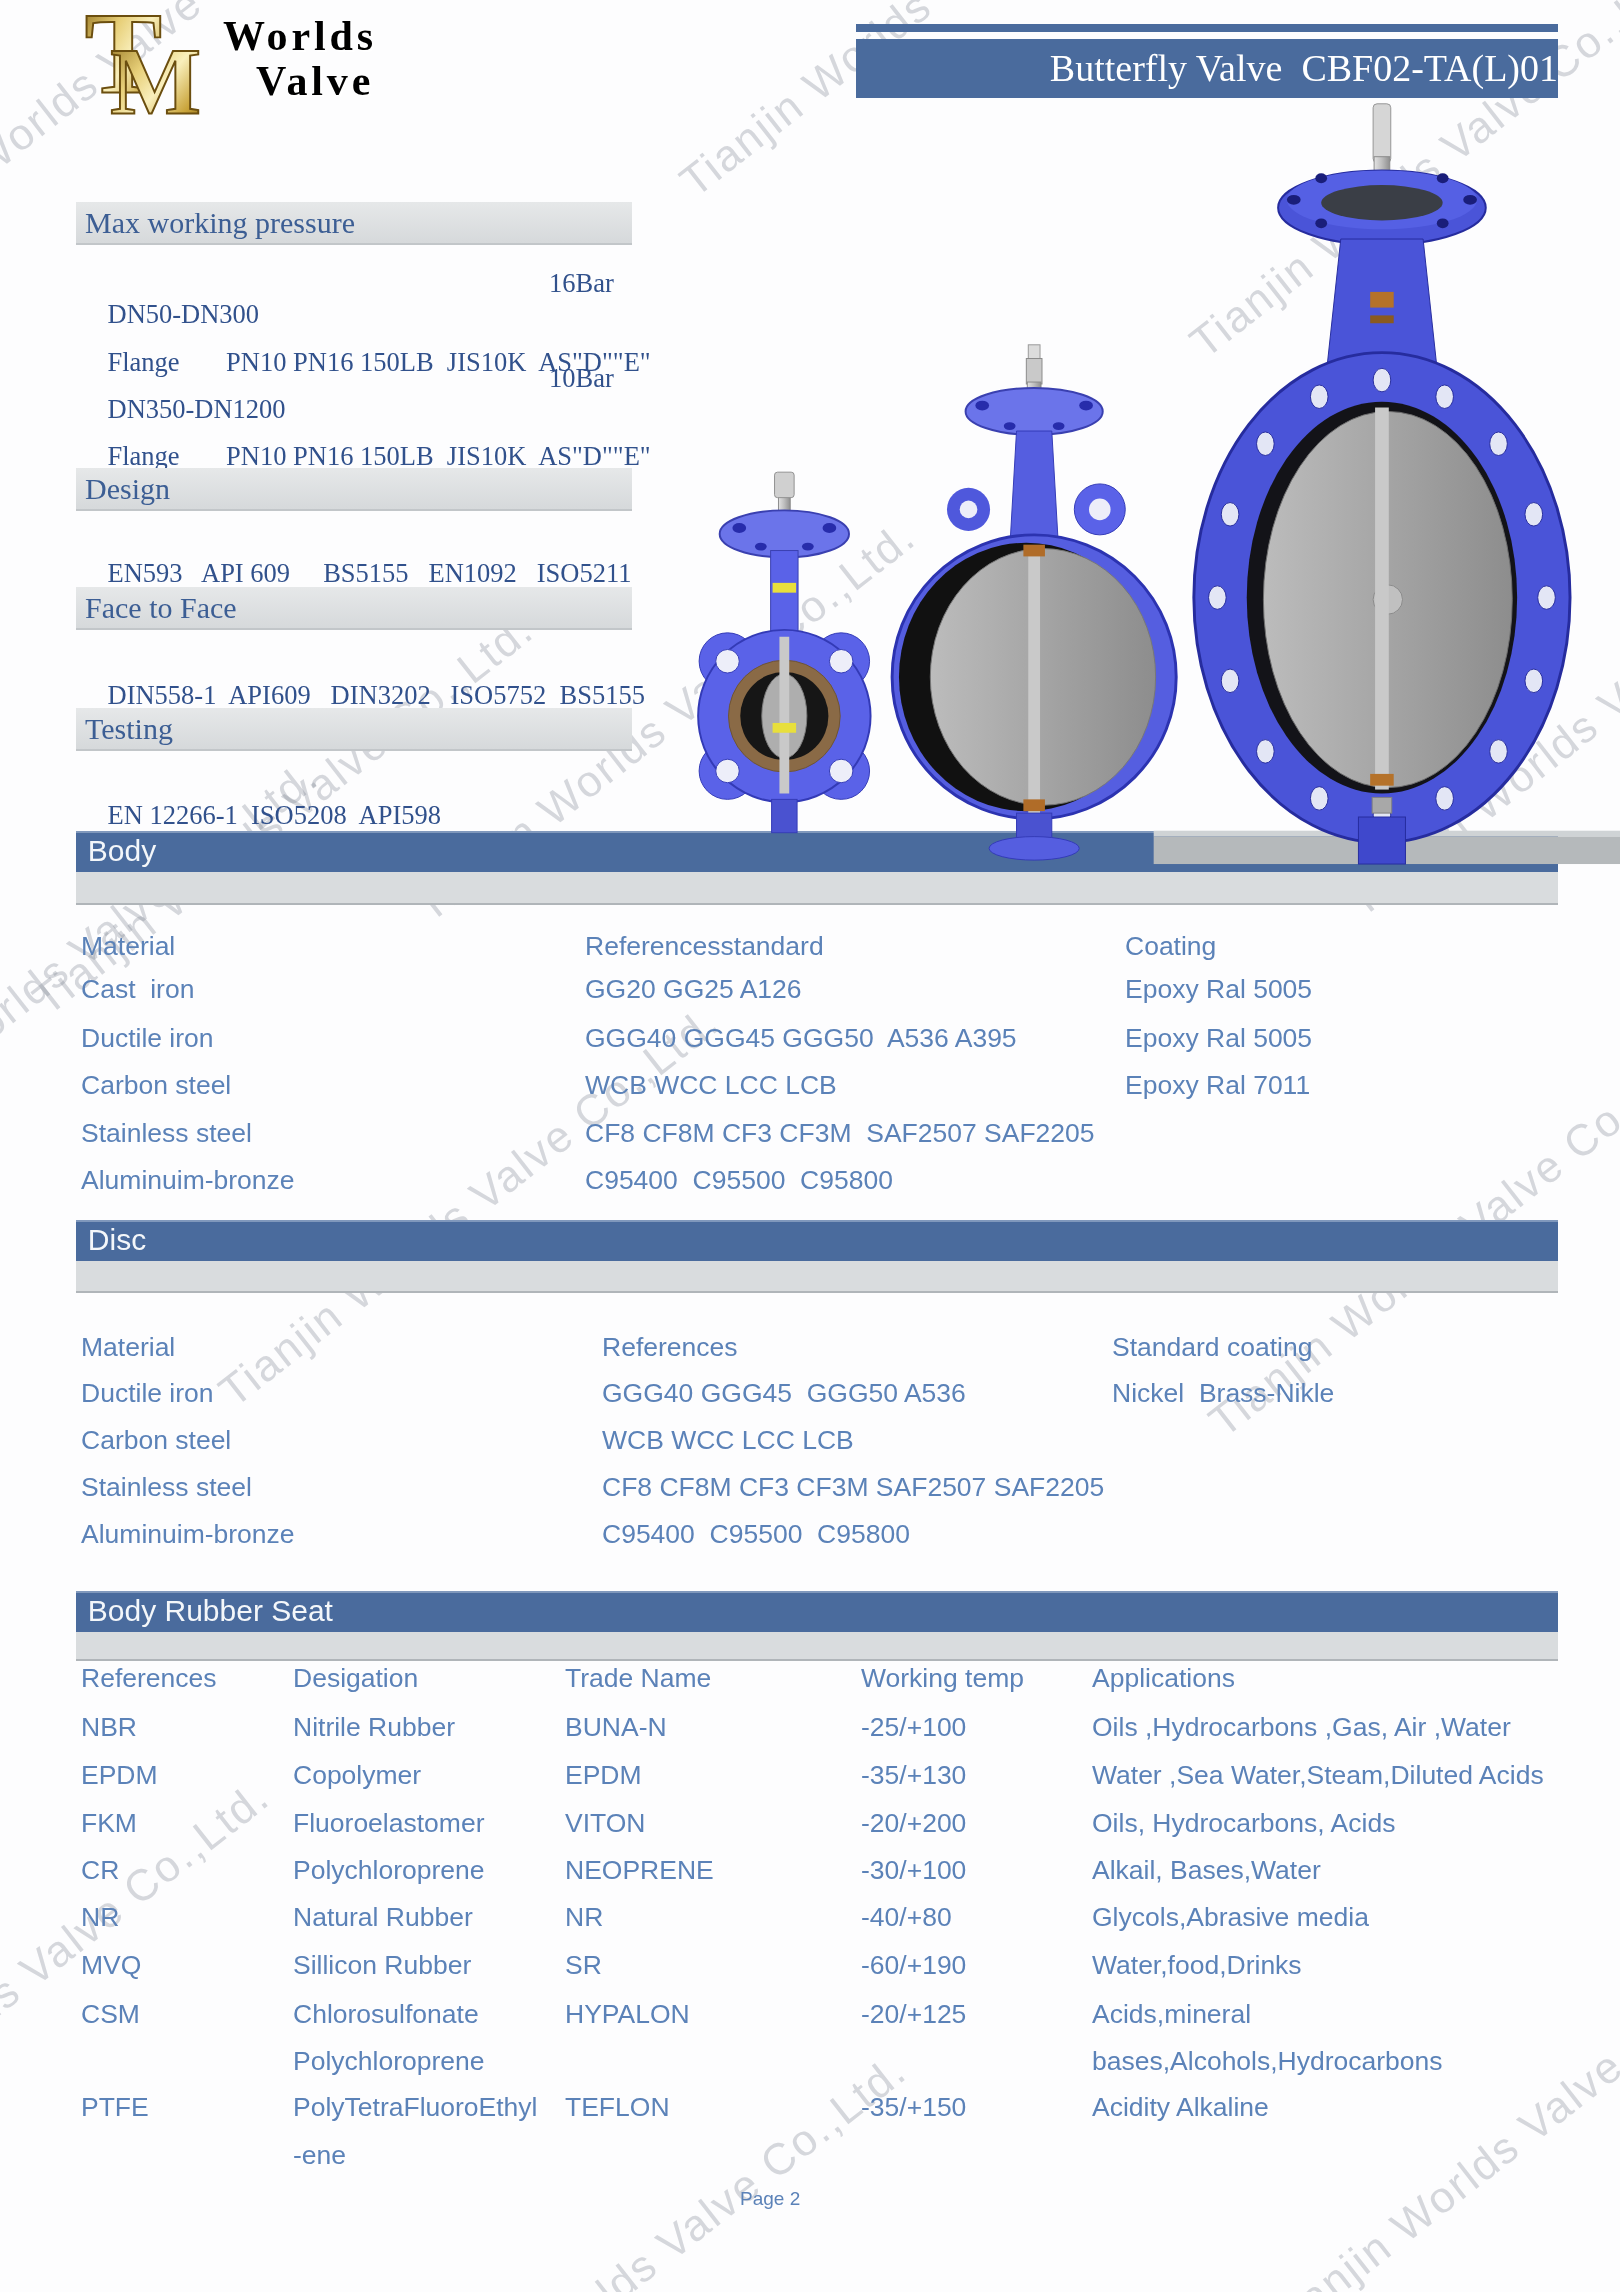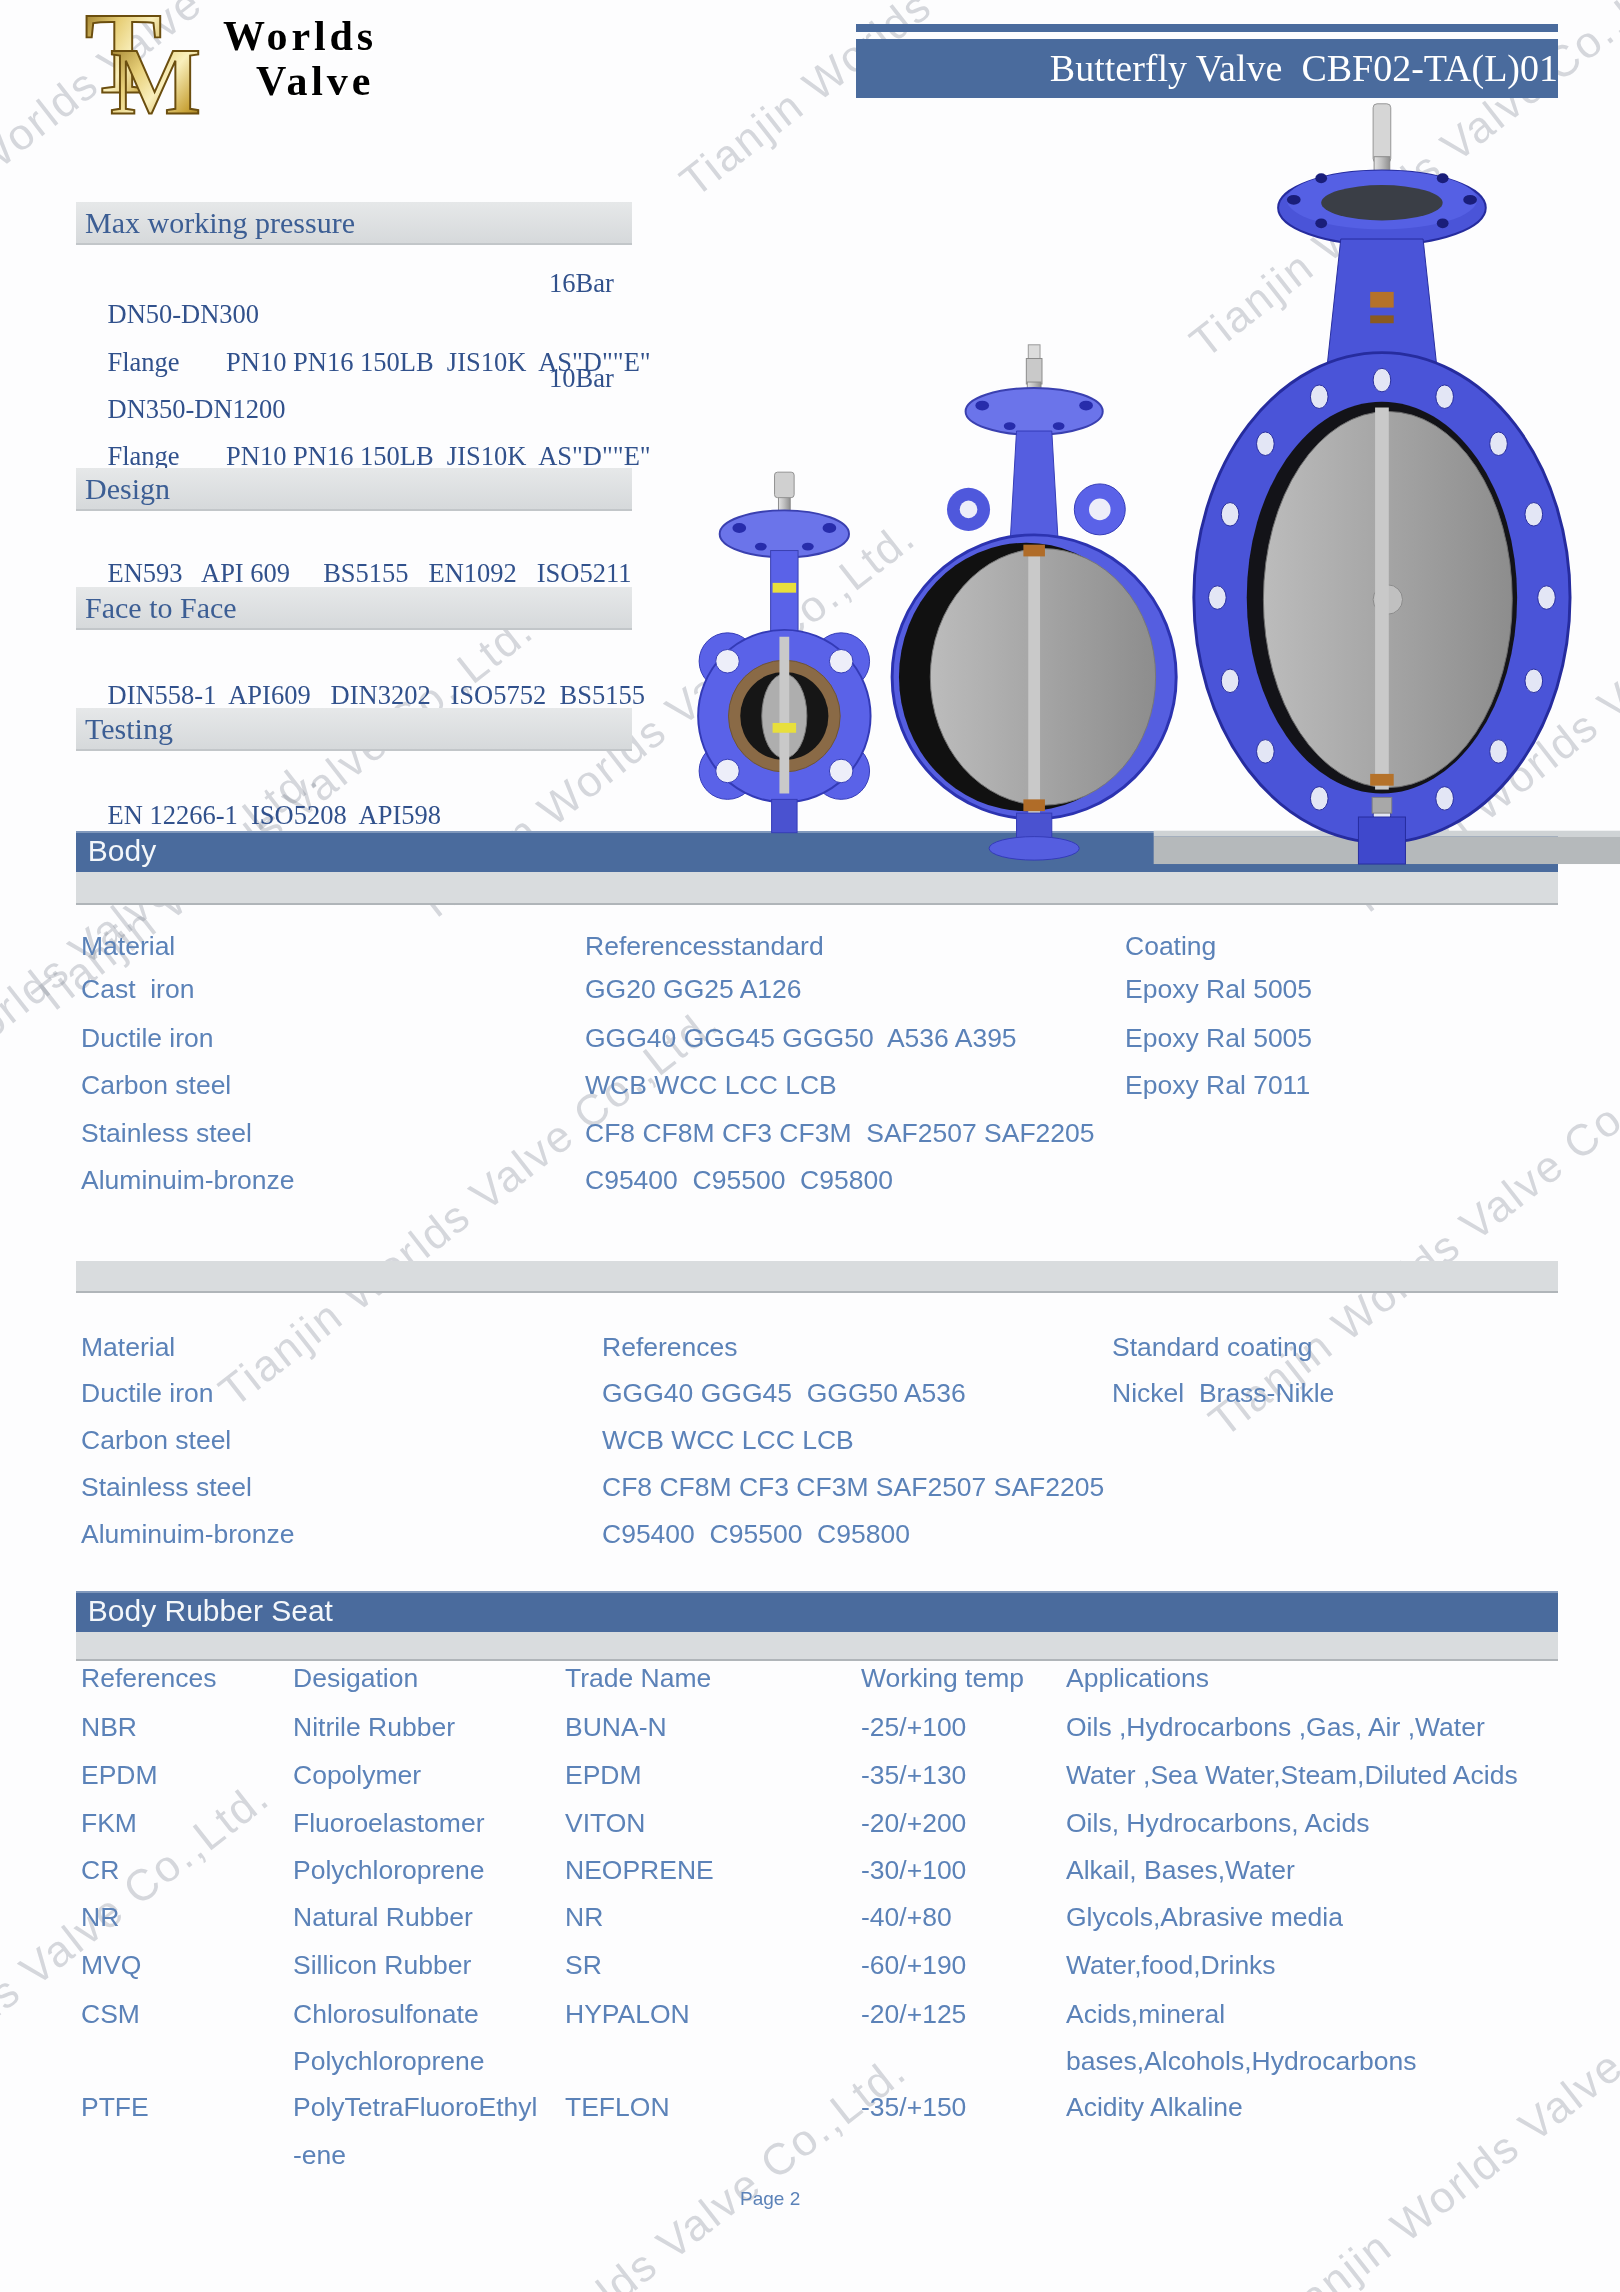--- a/index.html
+++ b/index.html
@@ -32,21 +32,21 @@
         background:#4a6b9d;border-top:2.9px solid #8098bc;color:#f4f7fa;
         font-family:"Liberation Sans",sans-serif;font-size:30px;line-height:36px;padding-left:11.8px;}
   .sub{position:absolute;left:76px;width:1482px;box-sizing:border-box;z-index:2;
        background:#d9dcde;border-bottom:2px solid #b0b5b9;}
   
   .trow{position:absolute;left:0;width:1394px;height:35px;z-index:2;color:#5b82b8;
         font-family:"Liberation Sans",sans-serif;font-size:26.5px;white-space:pre;}
   .trow span{position:absolute;top:0;}
   .b1{left:81px}.b2{left:585px}.b3{left:1125px}
   .d1{left:81px}.d2{left:602px}.d3{left:1112px}
-  .s1{left:81px}.s2{left:293px}.s3{left:565px}.s4{left:861px}.s5{left:1066px}
+  .s1{left:81px}.s2{left:293px}.s3{left:565px}.s4{left:861px}.s5{left:1092px}
   .footer{position:absolute;left:740px;top:2188px;z-index:2;color:#5b82b8;
           font-family:"Liberation Sans",sans-serif;font-size:19px;}
   .valves{position:absolute;left:608px;top:88px;width:1012px;height:784px;z-index:3;pointer-events:none;}
 </style>
 </head>
 <body>
 
 <div class="page">
 
   <div class="wm" style="left:-147px;top:240px">Tianjin Worlds Valve Co.,Ltd.</div>
@@ -142,20 +142,21 @@
     <span class="b1">Stainless steel</span>
     <span class="b2">CF8 CF8M CF3 CF3M  SAF2507 SAF2205</span>
     <span class="b3"></span>
   </div>
   <div class="trow" style="top:1165px">
     <span class="b1">Aluminuim-bronze</span>
     <span class="b2">C95400  C95500  C95800</span>
     <span class="b3"></span>
   </div>
 
+  <div class="sbar" style="top:1220px">Disc</div>
   <div class="sub" style="top:1261px;height:32px"></div>
   <div class="trow" style="top:1332px">
     <span class="d1">Material</span>
     <span class="d2">References</span>
     <span class="d3">Standard coating</span>
   </div>
   <div class="trow" style="top:1378px">
     <span class="d1">Ductile iron</span>
     <span class="d2">GGG40 GGG45  GGG50 A536</span>
     <span class="d3">Nickel  Brass-Nikle</span>

